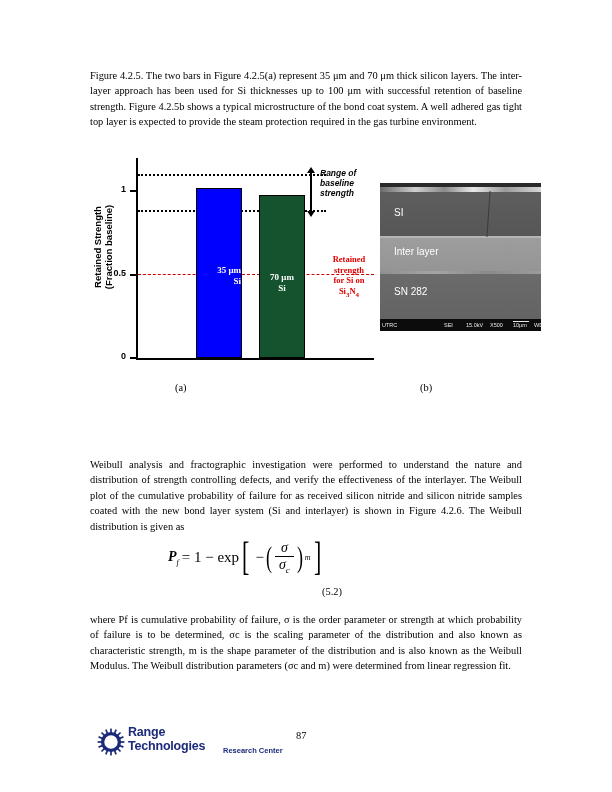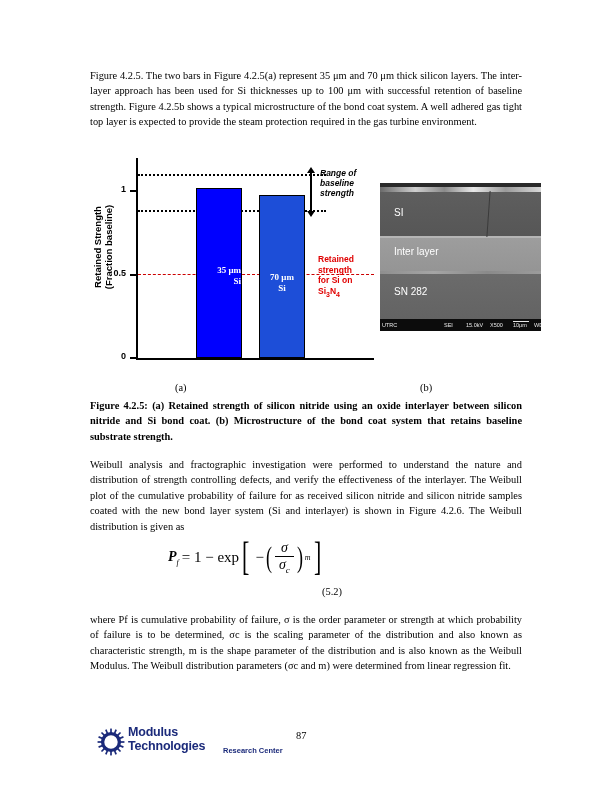--- a/index.html
+++ b/index.html
@@ -115,21 +115,21 @@
     box-sizing: border-box;
     color: #ffffff;
     font-family: "Liberation Serif", serif;
     font-weight: bold;
     font-size: 9px;
     line-height: 11px;
     text-align: center;
     padding-top: 76px;
   }
   .bar-blue  { background: #0000ff; }
-  .bar-green { background: #1d4ed8; }
+  .bar-green { background: #14532d; }
 
   .dotline {
     position: absolute;
     height: 0;
     border-top: 2.2px dotted #000;
   }
   .dashline-red {
     position: absolute;
     height: 0;
     border-top: 1.6px dashed #cc0000;
@@ -162,25 +162,26 @@
     font-style: italic;
     font-size: 8.5px;
     line-height: 10px;
     color: #000;
   }
   .note-red {
     position: absolute;
     left: 222px;
     top: 96px;
     width: 62px;
-    font-family: Liberation Sans, sans-serif;
+    font-family: Liberation Serif, serif;
     font-weight: bold;
     font-size: 8.5px;
     line-height: 10.5px;
     color: #e00000;
+    text-align: center;
   }
   .note-red sub { font-size: 7px; }
 
   
   .sem {
     position: absolute;
     left: 380px;
     top: 183px;
     width: 161px;
     height: 148px;
@@ -425,21 +426,20 @@
       <span class="sb-mag">X500</span>
       <span class="sb-scale">10μm</span>
       <span class="sb-w">WD</span>
     </div>
     <div class="sem-scalebar"></div>
   </div>
 
   <div class="sub-a">(a)</div>
   <div class="sub-b">(b)</div>
 
-  <div class="caption">Figure 4.2.5: (a) Retained strength of silicon nitride using an oxide interlayer between silicon nitride and Si bond coat.  (b) Microstructure of the bond coat system that retains baseline substrate strength.</div>
 
   <div class="para para-weibull">Weibull analysis and fractographic investigation were performed to understand the nature and distribution of strength controlling defects, and verify the effectiveness of the interlayer.  The Weibull plot of the cumulative probability of failure for as received silicon nitride and silicon nitride samples coated with the new bond layer system (Si and interlayer) is shown in Figure 4.2.6.  The Weibull distribution is given as</div>
 
   <div class="equation">
     <span class="eq-pf"><span>P</span><sub>f</sub></span>
     <span class="eq-rest">= 1 − exp</span>
     <span class="bracket-l">[</span>
     <span class="eq-rest">−</span>
     <span class="paren">(</span>
     <span class="frac">
@@ -475,19 +475,19 @@
           <rect x="47" y="2" width="6" height="18" transform="rotate(247.5 50 50)"></rect>
           <rect x="47" y="2" width="6" height="18" transform="rotate(270 50 50)"></rect>
           <rect x="47" y="2" width="6" height="18" transform="rotate(292.5 50 50)"></rect>
           <rect x="47" y="2" width="6" height="18" transform="rotate(315 50 50)"></rect>
           <rect x="47" y="2" width="6" height="18" transform="rotate(337.5 50 50)"></rect>
         </g>
         <circle cx="50" cy="50" r="17" fill="#ffffff"></circle>
       </g>
     </svg>
     <div class="logo-text">
-      <span>Modulus</span><br>
+      <span>Range</span><br>
       <span>Technologies</span>
     </div>
     <div class="logo-rc">Research Center</div>
   </div>
 
 </div>
 
 </body></html>

